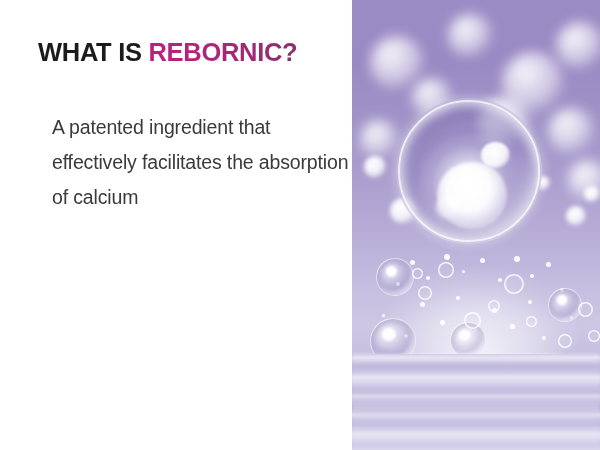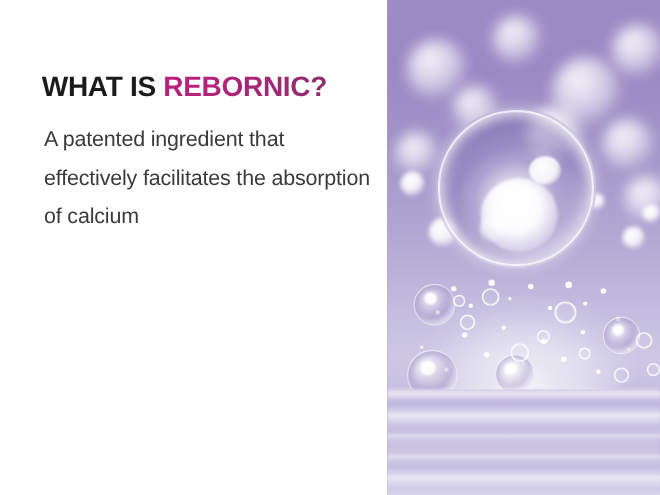--- a/index.html
+++ b/index.html
@@ -30,42 +30,42 @@
     height: 450px;
     background: #ffffff;
     box-sizing: border-box;
     padding: 0 18px 0 38px;
     flex: 0 0 352px;
   }
 
   .headline {
     position: absolute;
     left: 38px;
-    top: 65px;
+    top: 38px;
     margin: 0;
     font-size: 25.5px;
     font-weight: 700;
     letter-spacing: -0.3px;
     line-height: 1.1;
     white-space: nowrap;
   }
   .headline .hl-plain {
     color: #1b1b1b;
   }
   .headline .hl-accent {
     background: linear-gradient(100deg, #bd1f7e 0%, #b12478 38%, #9c2a72 72%, #87306b 100%);
     -webkit-background-clip: text;
     background-clip: text;
     color: #a82676;
     -webkit-text-fill-color: transparent;
   }
 
   .para {
     position: absolute;
-    left: 40px;
+    left: 52px;
     margin: 0;
     color: #3a3a3a;
     font-size: 19.5px;
     font-weight: 400;
     line-height: 35px;
     letter-spacing: -0.15px;
     width: 300px;
   }
   .para-1 { top: 110px; }
   .para-2 { top: 232px; }

